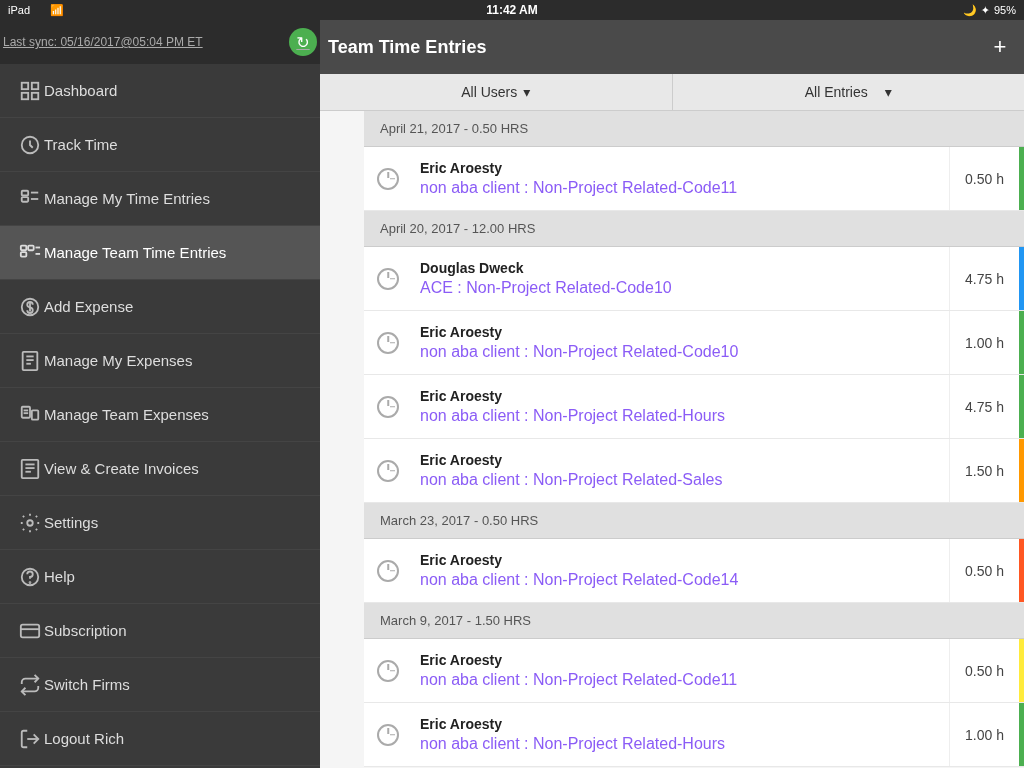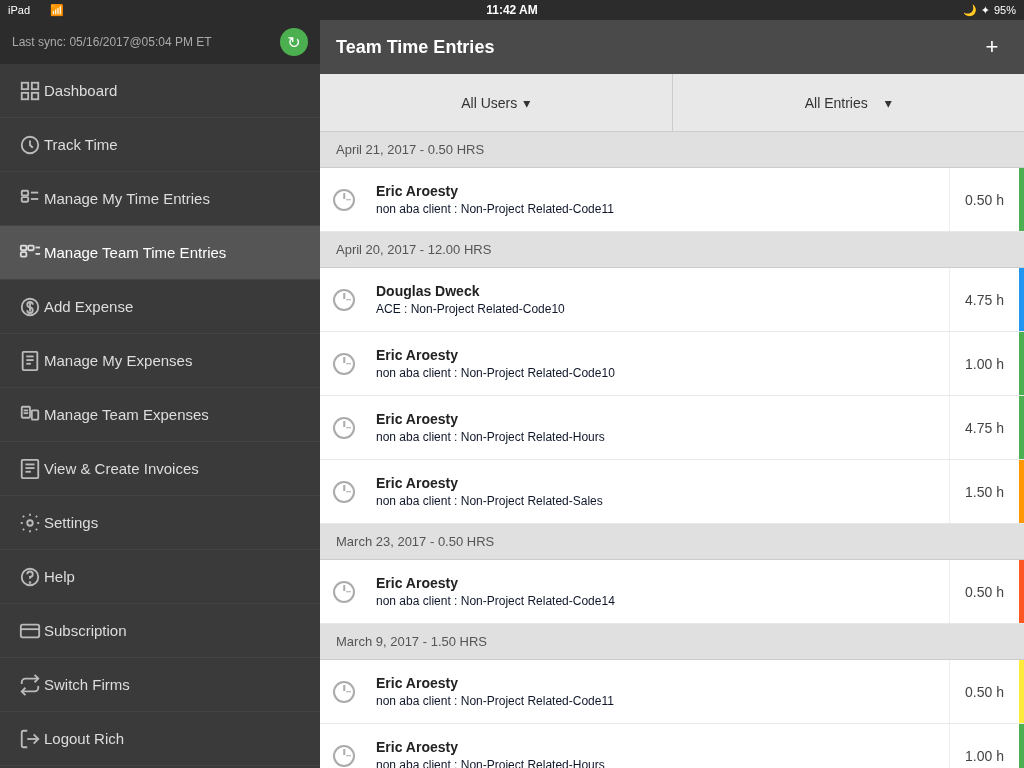--- a/index.html
+++ b/index.html
@@ -36,23 +36,24 @@
       flex-direction: column;
       flex-shrink: 0;
     }
 
     .sync-bar {
       height: 44px;
       background: #2c2c2c;
       display: flex;
       align-items: center;
       justify-content: space-between;
-      padding: 0 12px;
+      padding: 0 3px;
       font-size: 12px;
       color: #aaa;
+      text-decoration: underline;
     }
     .sync-bar .refresh-btn {
       width: 28px; height: 28px;
       border-radius: 50%;
       background: #4caf50;
       border: none;
       color: #fff;
       font-size: 16px;
       cursor: pointer;
       display: flex; align-items: center; justify-content: center;
@@ -88,41 +89,41 @@
       overflow: hidden;
     }
 
     
     .content-header {
       height: 54px;
       background: #4a4a4a;
       display: flex;
       align-items: center;
       justify-content: space-between;
-      padding: 0 16px;
+      padding: 0 8px;
       flex-shrink: 0;
     }
     .content-header .title {
       color: #fff;
       font-size: 18px;
       font-weight: 600;
     }
     .add-btn {
       width: 32px; height: 32px;
       background: transparent;
       border: none;
       color: #fff;
       font-size: 22px;
       cursor: pointer;
       display: flex; align-items: center; justify-content: center;
     }
 
     
     .filter-bar {
-      height: 58px;
+      height: 37px;
       background: #e8e8e8;
       display: flex;
       align-items: center;
       border-bottom: 1px solid #ccc;
       flex-shrink: 0;
     }
     .filter-btn {
       flex: 1;
       height: 100%;
       background: transparent;
@@ -134,20 +135,21 @@
       color: #333;
       cursor: pointer;
     }
     .filter-btn:last-child { border-right: none; gap: 17px; }
 
     
     .entries-list {
       flex: 1;
       overflow-y: auto;
       background: #f5f5f5;
+      padding-left: 44px;
     }
 
     .date-header {
       height: 36px;
       background: #e0e0e0;
       display: flex;
       align-items: center;
       padding: 0 16px;
       font-size: 13px;
       color: #555;
@@ -195,22 +197,22 @@
       flex: 1;
       padding: 10px 8px;
     }
     .entry-name {
       font-size: 14px;
       font-weight: 600;
       color: #222;
       margin-bottom: 3px;
     }
     .entry-detail {
-      font-size: 12px;
-      color: #0f172a;
+      font-size: 16px;
+      color: #8b5cf6;
     }
 
     .entry-hours {
       width: 70px;
       display: flex; align-items: center; justify-content: center;
       font-size: 14px;
       color: #444;
       border-left: 1px solid #eee;
       align-self: stretch;
       flex-shrink: 0;

